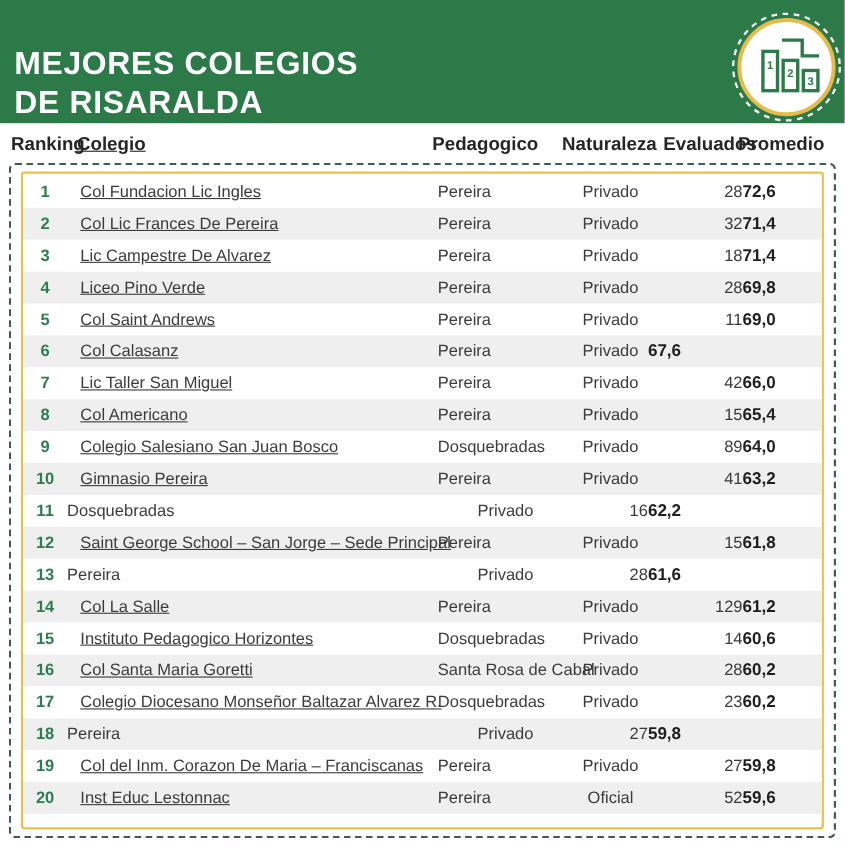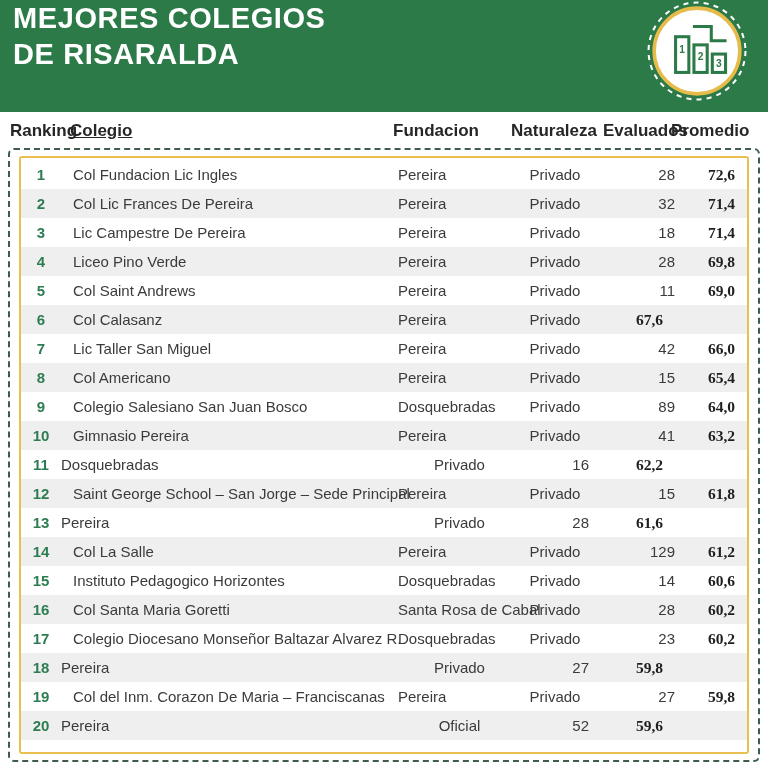--- a/index.html
+++ b/index.html
@@ -1,22 +1,22 @@
 <!DOCTYPE html>
 <html style="--brand-green: #2b7a47; --gold: #e9c050; --rank-green: #2e7d52; --stripe: #efefef; --dash: #3f5c4c;"><head>
 <meta charset="utf-8">
 <style>
   * { margin:0; padding:0; box-sizing:border-box; }
   html,body { width:768px; height:770px; background:#ffffff; overflow:hidden;
               font-family:"Liberation Sans", sans-serif; }
 
   
   .banner { height:112px; background:var(--brand-green,#2b7a47);
-            display:flex; align-items:flex-start; justify-content:space-between;
-            padding:0 20px 0 13px; }
+            display:flex; align-items:flex-end; justify-content:space-between;
+            padding:0 2px 0 13px; }
   .banner h1 { color:#ffffff; font-size:29px; line-height:36px; font-weight:bold;
                letter-spacing:0.6px; }
   .badge { width:102px; height:102px; flex:0 0 auto; }
 
   
   .col-header { position:relative; height:36px; }
   .col-header span { position:absolute; top:9px; font-size:17px; font-weight:bold;
                      color:#262626; white-space:nowrap; }
   .th-ranking   { left:10px; }
   .th-colegio   { left:70px;text-decoration:underline; }
@@ -29,26 +29,26 @@
   .outer { margin:0 8px; border:2px dashed var(--dash,#3f5c4c); border-radius:6px;
            padding:6px 9px; }
   .inner { border:2px solid var(--gold,#e9c050); border-radius:3px;
            background:#ffffff; padding:2px 0 12px 0; }
 
   .row { display:grid; grid-template-columns:40px 337px 123px 68px 86px 1fr;
          height:29px; line-height:29px; font-size:15px; color:#3b3b3b;
          background:#ffffff; }
   .row.alt { background:var(--stripe,#efefef); }
   .c-rank { text-align:center; font-weight:bold; color:var(--rank-green,#2e7d52); }
-  .c-name { padding-left:12px; white-space:nowrap; overflow:visible; }
+  .c-name { padding-left:12px; white-space:nowrap; overflow:visible;text-decoration:underline; }
   .c-muni { white-space:nowrap; overflow:visible; }
   .c-nat  { text-align:center; }
   .c-eval { text-align:right; }
-  .c-prom { text-align:right; padding-right:12px; font-weight:bold; color:#1f1f1f;
-            font-size:15.5px;font-family:Liberation Serif, serif; }
+  .c-prom { padding-right:12px; font-weight:bold; color:#1f1f1f;
+            font-size:15.5px; }
 </style>
 </head>
 <body>
 
 <header class="banner">
   <h1>
     <span>MEJORES COLEGIOS</span><br>
     <span>DE RISARALDA</span>
   </h1>
   <svg class="badge" viewBox="0 0 100 100" aria-hidden="true">
@@ -64,21 +64,21 @@
       <text x="35.5" y="52">1</text>
       <text x="53.5" y="59">2</text>
       <text x="71.5" y="66">3</text>
     </g>
   </svg>
 </header>
 
 <div class="col-header">
   <span class="th-ranking">Ranking</span>
   <span class="th-colegio">Colegio</span>
-  <span class="th-municipio">Fundacion</span>
+  <span class="th-municipio">Pedagogico</span>
   <span class="th-naturaleza">Naturaleza</span>
   <span class="th-evaluados">Evaluados</span>
   <span class="th-promedio">Promedio</span>
 </div>
 
 <div class="outer">
   <div class="inner">
   <div class="row">
     <span class="c-rank">1</span>
     <span class="c-name">Col Fundacion Lic Ingles</span>
@@ -92,21 +92,21 @@
     <span class="c-rank">2</span>
     <span class="c-name">Col Lic Frances De Pereira</span>
     <span class="c-muni">Pereira</span>
     <span class="c-nat">Privado</span>
     <span class="c-eval">32</span>
     <span class="c-prom">71,4</span>
   </div>
 
   <div class="row">
     <span class="c-rank">3</span>
-    <span class="c-name">Lic Campestre De Pereira</span>
+    <span class="c-name">Lic Campestre De Alvarez</span>
     <span class="c-muni">Pereira</span>
     <span class="c-nat">Privado</span>
     <span class="c-eval">18</span>
     <span class="c-prom">71,4</span>
   </div>
 
   <div class="row alt">
     <span class="c-rank">4</span>
     <span class="c-name">Liceo Pino Verde</span>
     <span class="c-muni">Pereira</span>
@@ -241,19 +241,20 @@
     <span class="c-rank">19</span>
     <span class="c-name">Col del Inm. Corazon De Maria – Franciscanas</span>
     <span class="c-muni">Pereira</span>
     <span class="c-nat">Privado</span>
     <span class="c-eval">27</span>
     <span class="c-prom">59,8</span>
   </div>
 
   <div class="row alt">
     <span class="c-rank">20</span>
+    <span class="c-name">Inst Educ Lestonnac</span>
     <span class="c-muni">Pereira</span>
     <span class="c-nat">Oficial</span>
     <span class="c-eval">52</span>
     <span class="c-prom">59,6</span>
   </div>
 </div>
 </div>
 
 </body></html>

